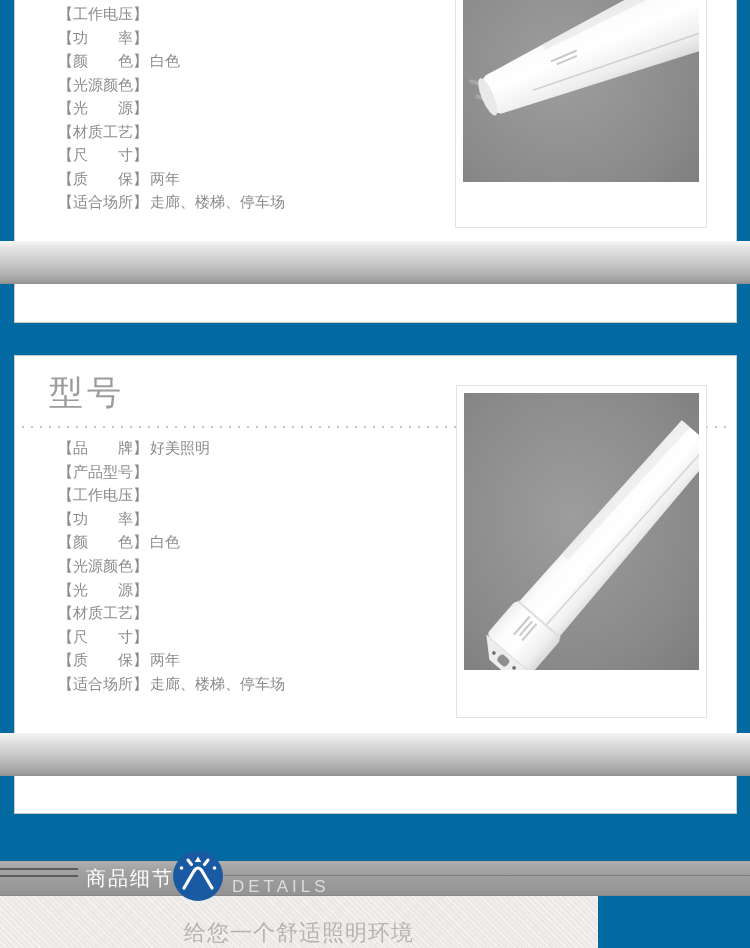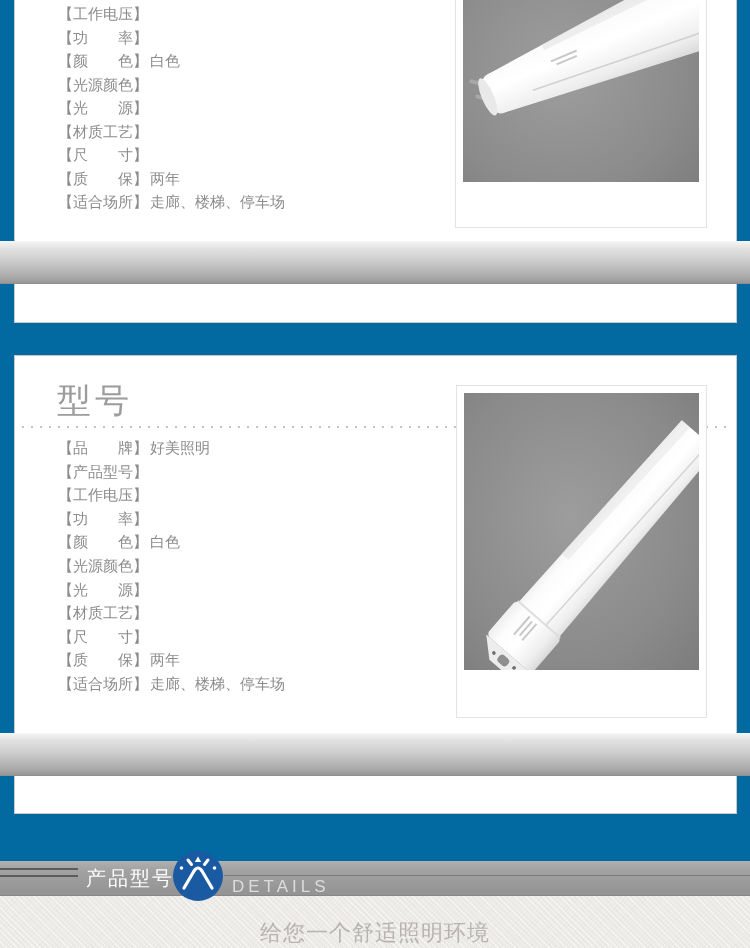--- a/index.html
+++ b/index.html
@@ -14,21 +14,21 @@
   }
   .card1{top:-120px;height:443px;}
   .card2{top:355px;height:459px;}
   .spec-list{position:absolute;left:43px;font-size:15px;color:#8c8c8c;}
   .spec-line{height:23.5px;line-height:23.5px;white-space:pre;}
   .card2 .spec-line{height:23.6px;line-height:23.6px;}
   .spec-list1{top:121px;}
   .spec-list2{top:80px;}
   .spec-value{margin-left:2px;}
   .heading{
-    position:absolute;left:30px;top:10px;margin:12px;font-size:34px;font-weight:400;
+    position:absolute;left:30px;top:10px;margin:4px;font-size:34px;font-weight:400;
     color:#9c9c9c;letter-spacing:4px;
   }
   .dotted{
     position:absolute;left:7px;top:70px;width:707px;height:2px;
     background:repeating-linear-gradient(90deg,#c3c3c3 0 2px,transparent 2px 9px);
   }
   
   .polaroid{
     position:absolute;box-sizing:border-box;background:#fff;
     border:1px solid #e3e3e3;padding:7px;
@@ -63,21 +63,21 @@
   .logo-circle{
     position:absolute;left:173px;top:-10px;width:50px;height:50px;border-radius:50%;
     background:#1a5aa2;z-index:2;
   }
   .details-line{position:absolute;left:224px;right:0;top:14px;height:1px;background:#7a7a7a;}
   .banner-sub{
     position:absolute;left:232px;top:16px;font-size:17px;color:#dcdcdc;letter-spacing:4px;
   }
   
   .footer{
-    position:absolute;left:0;top:896px;width:750px;height:52px;
+    position:absolute;left:0;top:896px;width:598px;height:52px;
     background-color:#edebe8;
     background-image:
       repeating-linear-gradient(45deg,rgba(255,255,255,.5) 0 1px,transparent 1px 4px),
       repeating-linear-gradient(-45deg,rgba(0,0,0,.02) 0 1px,transparent 1px 3px);
   }
   .tagline{
     position:absolute;left:0;top:22px;width:100%;text-align:center;
     font-size:22px;color:#b6b3b0;letter-spacing:1px;
   }
 </style>
@@ -193,21 +193,21 @@
           </g>
         </svg>
       </div>
     </div>
   </section>
 
   <div class="shine-bar bar2"></div>
 
   <div class="banner">
     <div class="double-line"></div>
-    <div class="banner-title">产品型号</div>
+    <div class="banner-title">商品细节</div>
     <div class="logo-circle">
       <svg width="50" height="50" viewBox="0 0 50 50">
         <path d="M11 37 L21 20 Q25 14 29 20 L39 37" stroke="#ffffff" stroke-width="3.2" fill="none" stroke-linecap="round"></path>
         <g stroke="#ffffff" stroke-width="3" stroke-linecap="round">
           <line x1="15" y1="9" x2="18.5" y2="13.5"></line>
           <line x1="35" y1="9" x2="31.5" y2="13.5"></line>
         </g>
         <path d="M25 5.5 L28.2 11 L21.8 11 Z" fill="#ffffff"></path>
         <circle cx="8.5" cy="17" r="1.8" fill="#ffffff"></circle>
         <circle cx="41.5" cy="17" r="1.8" fill="#ffffff"></circle>

